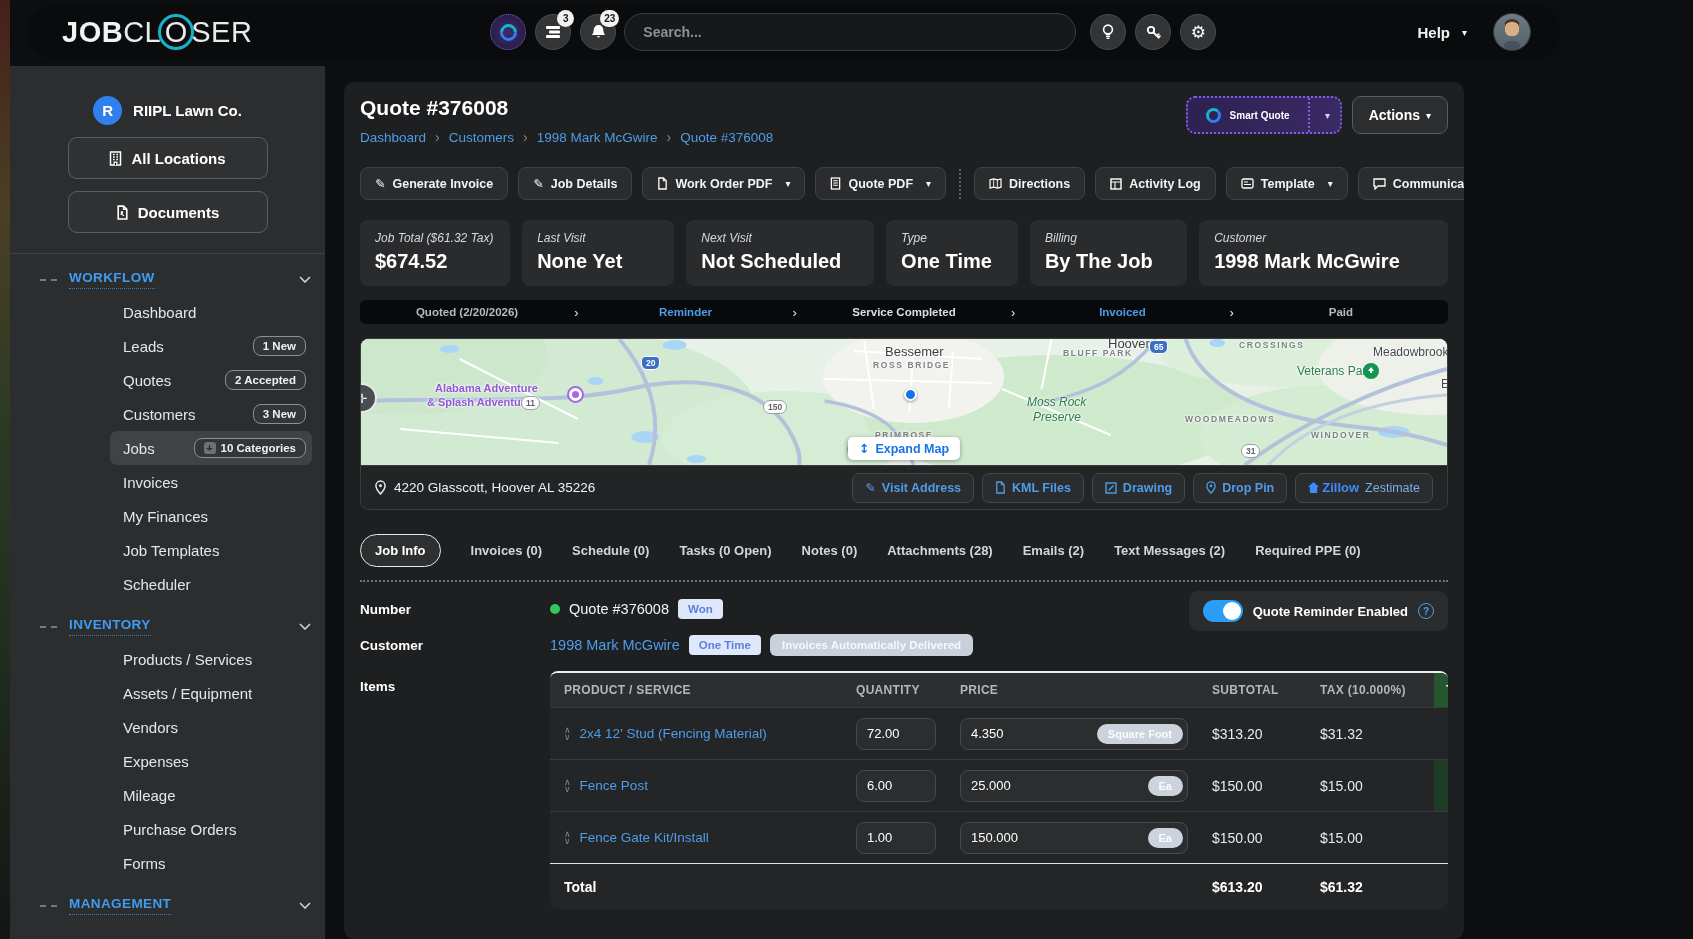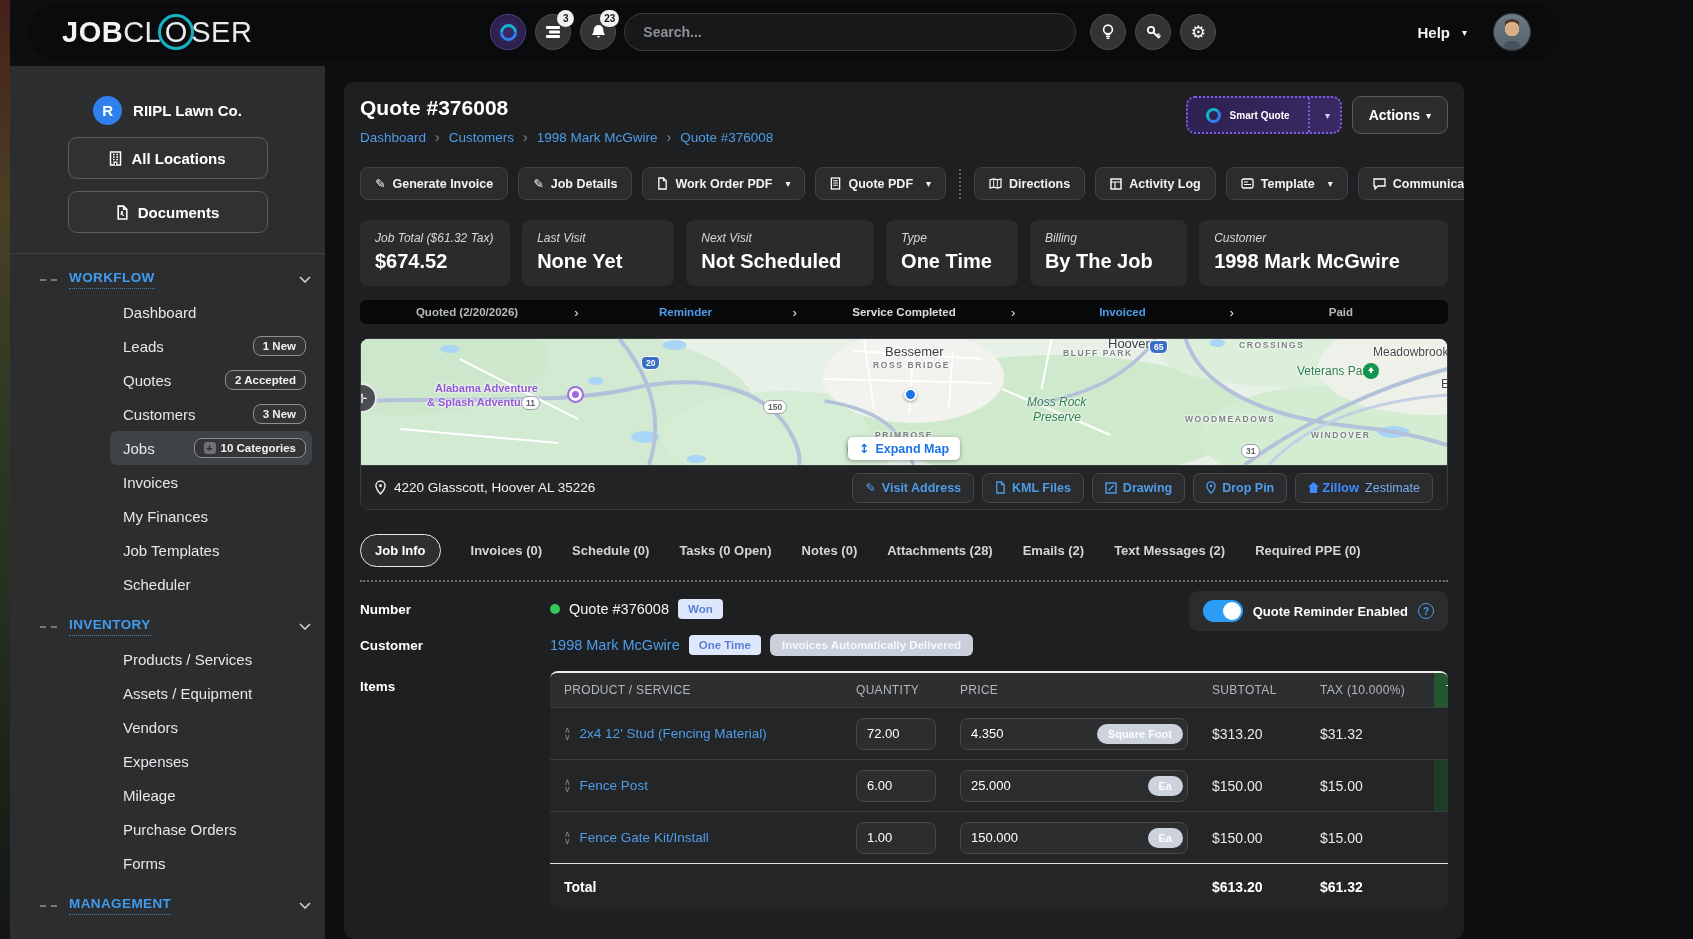--- a/index.html
+++ b/index.html
@@ -153,21 +153,21 @@
     display:flex;align-items:center;gap:10px;}
   .toggle{width:40px;height:22px;border-radius:11px;background:#2b9df4;position:relative;cursor:pointer;}
   .toggle .knob{position:absolute;right:2px;top:2px;width:18px;height:18px;border-radius:50%;background:#fff;}
   .rem-lbl{font-size:13px;font-weight:700;color:#fff;}
   .help-q{width:16px;height:16px;border-radius:50%;border:1.5px solid #4f9ce8;color:#4f9ce8;font-size:10px;
     font-weight:700;display:flex;align-items:center;justify-content:center;cursor:pointer;}
 
   
   .items-wrap{flex:1;border-radius:8px;overflow:hidden;border-top:2px solid #eceeef;}
   .tgrid{display:grid;grid-template-columns:292px 104px 252px 108px 128px 1fr;align-items:center;}
-  .thead{background:#2c2e30;height:34px;font-size:12px;font-weight:400;color:#b4b7ba;letter-spacing:.3px;}
+  .thead{background:#2c2e30;height:34px;font-size:12px;font-weight:700;color:#b4b7ba;letter-spacing:.3px;}
   .thead>div{padding-left:14px;display:flex;align-items:center;height:100%;}
   .thead .total-h{background:#245730;color:#eef7ef;padding-left:12px;}
   .trow{background:#232526;height:52px;border-top:1px solid #393c3e;}
   .trow>div{padding-left:14px;display:flex;align-items:center;height:100%;}
   .sortcol{display:flex;flex-direction:column;line-height:7px;margin-right:9px;color:#85888b;font-size:9px;cursor:pointer;}
   .prod-link{font-size:13.5px;color:#4f9ce8;cursor:pointer;}
   .qty-in{width:80px;height:32px;background:#2b2d2f;border:1px solid #47494c;border-radius:8px;
     color:#fff;font-size:13px;padding:0 10px;outline:none;font-family:inherit;}
   .price-wrap{width:228px;height:32px;background:#2b2d2f;border:1px solid #47494c;border-radius:8px;
     display:flex;align-items:center;padding:0 4px 0 10px;}

